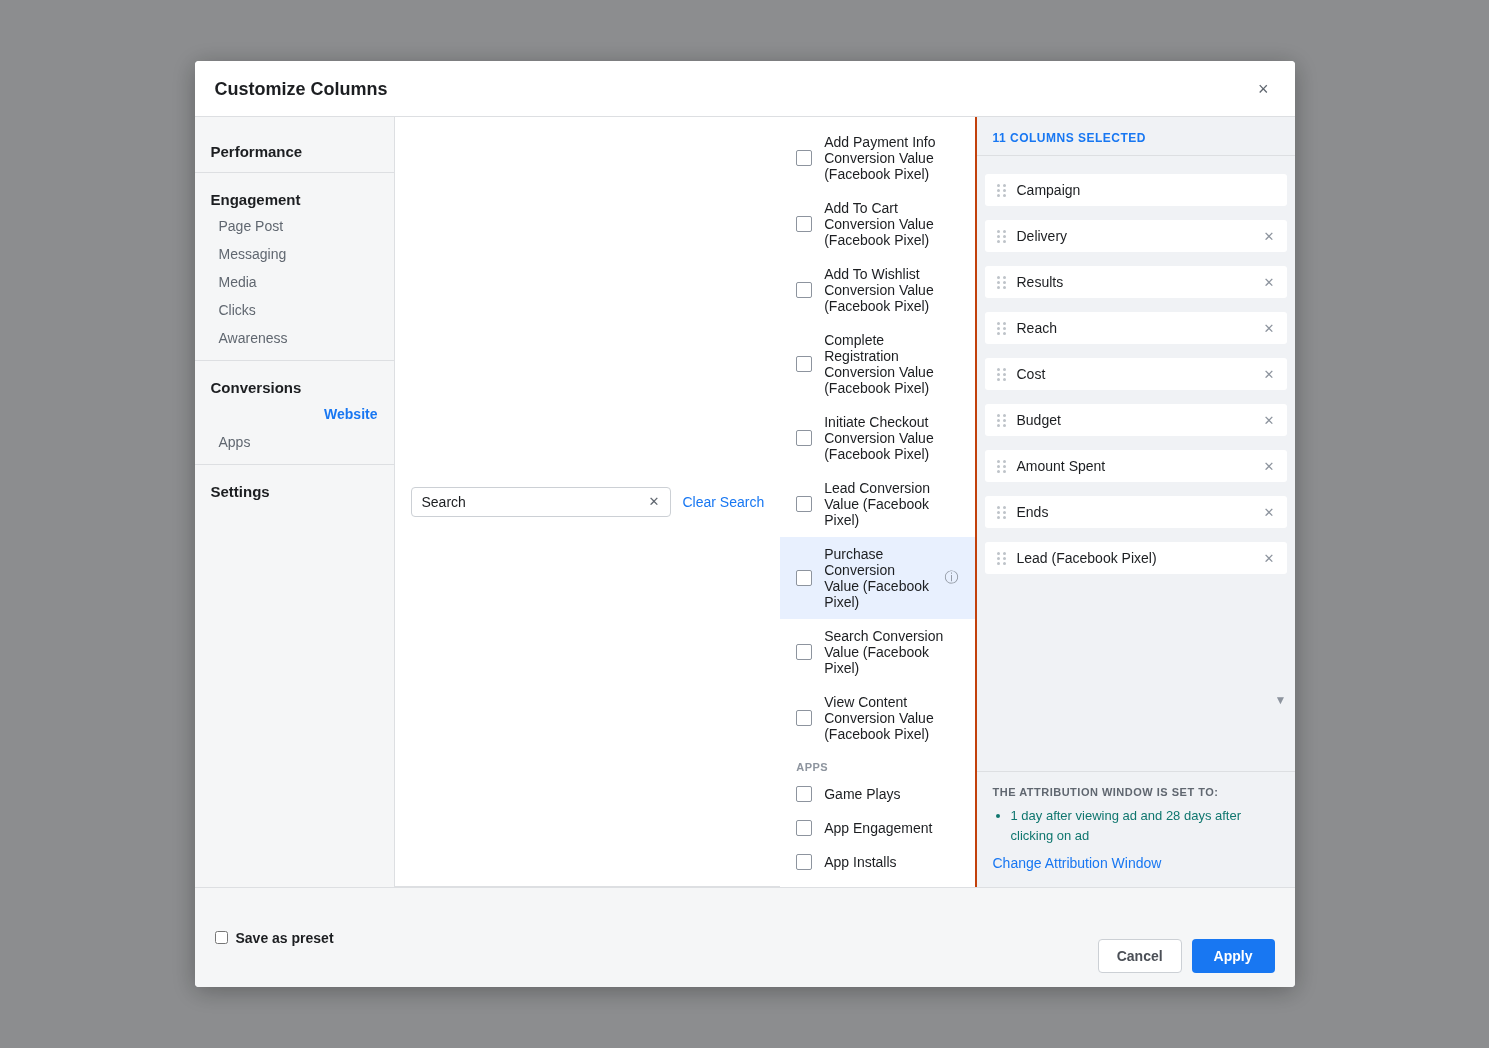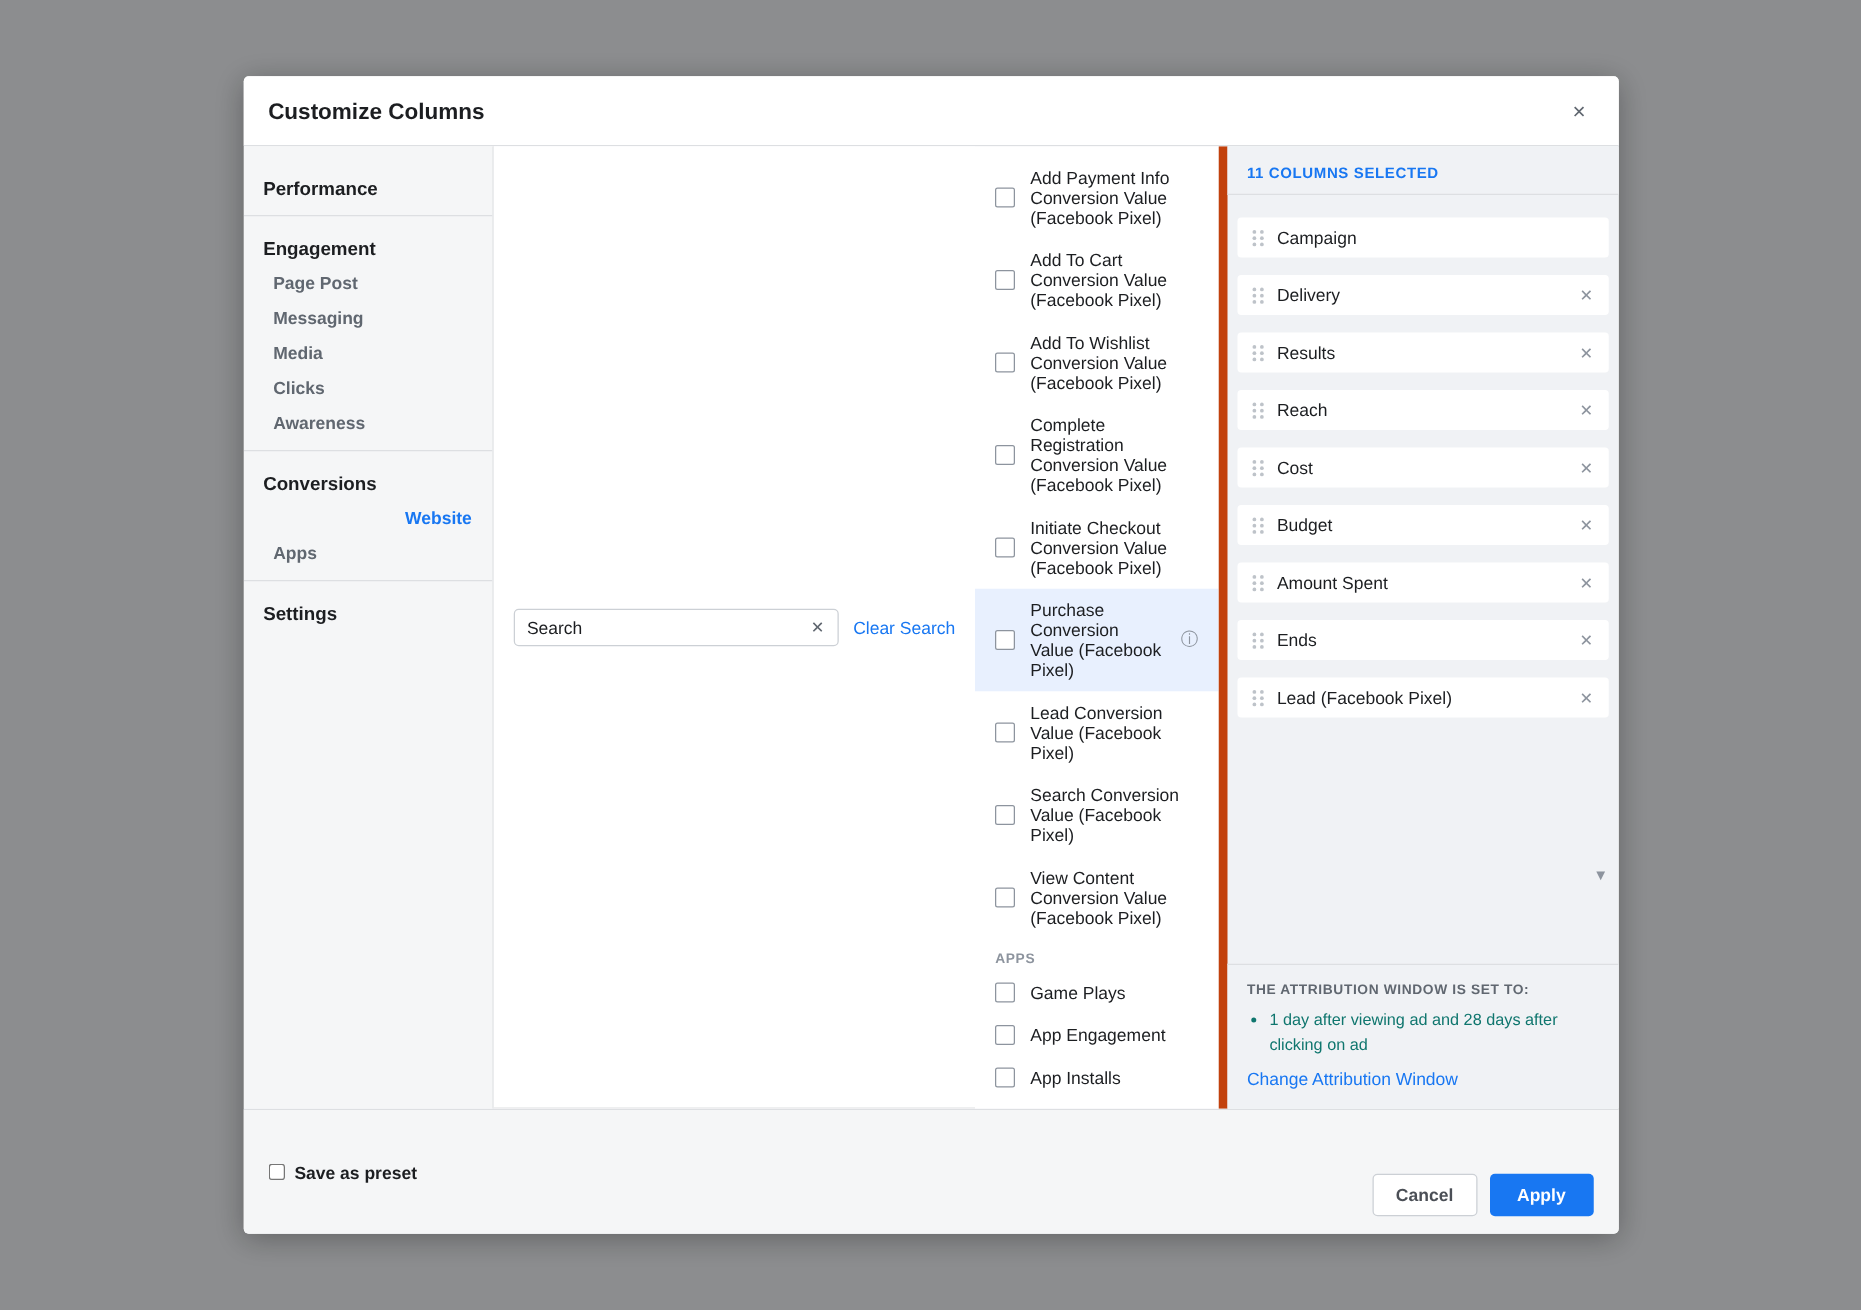--- a/index.html
+++ b/index.html
@@ -66,21 +66,20 @@
       background: #f5f6f7;
       padding: 16px 0;
       border-right: 1px solid #dddfe2;
       overflow-y: auto;
     }
     .sidebar-item {
       padding: 6px 16px 6px 24px;
       cursor: pointer;
       color: #606770;
       font-size: 14px;
-      font-weight: bold;
     }
     .sidebar-item.active {
       color: #1877f2;
       font-weight: 600;
       text-align: right;
     }
     .sidebar-section {
       margin-bottom: 8px;
     }
     .sidebar-section-header {
@@ -180,21 +179,21 @@
       font-weight: 700;
       color: #8d949e;
       letter-spacing: 0.5px;
       text-transform: uppercase;
     }
     
     .right-panel {
       width: 320px;
       min-width: 320px;
       background: #f0f2f5;
-      border-left: 7px solid #c2410c;
+      border-left: 2px solid #c2410c;
       display: flex;
       flex-direction: column;
       position: relative;
     }
     .columns-selected-header {
       padding: 14px 16px 10px 16px;
       font-size: 12px;
       font-weight: 700;
       color: #1877f2;
       letter-spacing: 0.5px;
@@ -394,30 +393,30 @@
             <span class="list-item-label">Add To Wishlist Conversion Value (Facebook Pixel)</span>
           </div>
           <div class="list-item">
             <div class="checkbox"></div>
             <span class="list-item-label">Complete Registration Conversion Value (Facebook Pixel)</span>
           </div>
           <div class="list-item">
             <div class="checkbox"></div>
             <span class="list-item-label">Initiate Checkout Conversion Value (Facebook Pixel)</span>
           </div>
+          <div class="list-item">
+            <div class="checkbox"></div>
+            <span class="list-item-label">Lead Conversion Value (Facebook Pixel)</span>
+          </div>
+
           <div class="list-item highlighted" style="position:relative;">
             <div class="checkbox"></div>
             <span class="list-item-label">Purchase Conversion Value (Facebook Pixel)</span>
             <span class="info-icon">ⓘ</span>
 
-          </div>
-
-          <div class="list-item">
-            <div class="checkbox"></div>
-            <span class="list-item-label">Lead Conversion Value (Facebook Pixel)</span>
           </div>
           <div class="list-item">
             <div class="checkbox"></div>
             <span class="list-item-label">Search Conversion Value (Facebook Pixel)</span>
           </div>
           <div class="list-item">
             <div class="checkbox"></div>
             <span class="list-item-label">View Content Conversion Value (Facebook Pixel)</span>
           </div>
 

